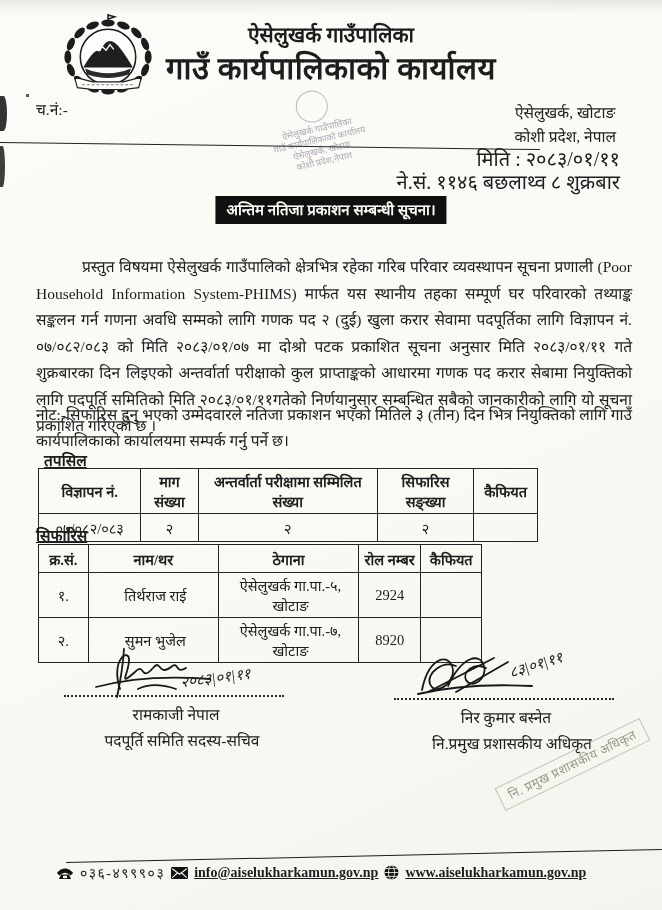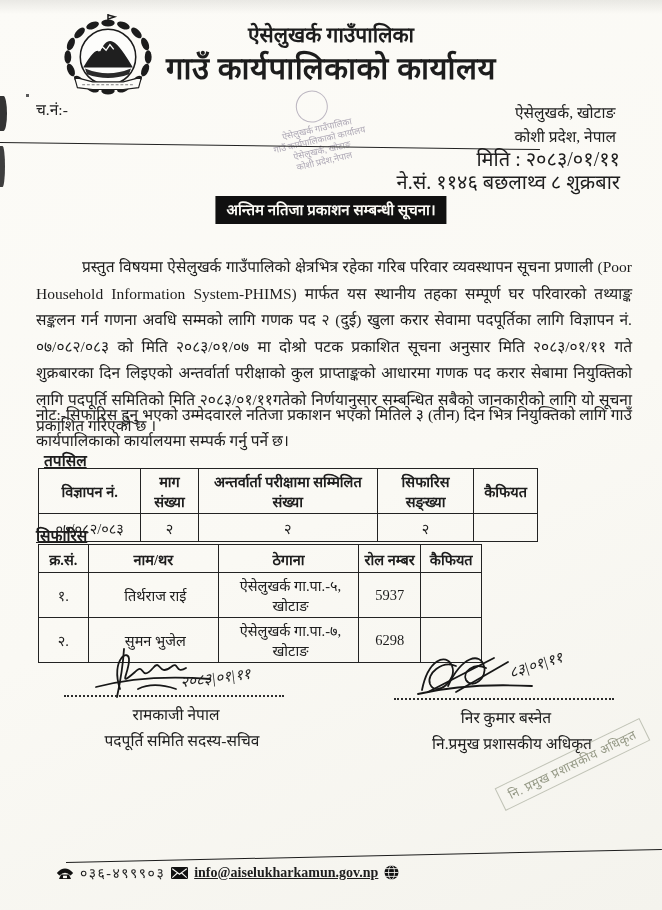--- a/index.html
+++ b/index.html
@@ -204,28 +204,28 @@
         <th>ठेगाना</th>
         <th>रोल नम्बर</th>
         <th>कैफियत</th>
       </tr>
     </thead>
     <tbody>
         <tr>
           <td>१.</td>
           <td>तिर्थराज राई</td>
           <td>ऐसेलुखर्क गा.पा.-५, खोटाङ</td>
-          <td>5937</td>
+          <td>2924</td>
           <td></td>
         </tr>
         <tr>
           <td>२.</td>
           <td>सुमन भुजेल</td>
           <td>ऐसेलुखर्क गा.पा.-७, खोटाङ</td>
-          <td>6298</td>
+          <td>8920</td>
           <td></td>
         </tr>
       </tbody>
   </table>
 
   <div class="abs sig-block sig-left">
     <svg class="sig-svg" width="185" height="56" viewBox="0 0 185 56">
       <g stroke="#171717" stroke-width="1.8" fill="none" stroke-linecap="round">
         <path d="M40,46 C30,16 50,4 49,18 C48,32 38,44 55,29 C65,18 60,40 73,25 C81,15 78,34 91,24 C99,17 95,32 106,25"></path>
         <path d="M44,6 C43,22 40,40 37,54"></path>
@@ -276,19 +276,20 @@
     <span class="lnk">info@aiselukharkamun.gov.np</span>
     <span class="icon">
       <svg width="15" height="15" viewBox="0 0 20 20">
         <circle cx="10" cy="10" r="9.3" fill="#111"></circle>
         <g stroke="#fbfaf6" stroke-width="1.1" fill="none">
           <ellipse cx="10" cy="10" rx="4" ry="9.3"></ellipse>
           <path d="M0.7,10 H19.3 M2.4,4.8 H17.6 M2.4,15.2 H17.6"></path>
         </g>
       </svg>
     </span>
+    <span class="lnk">www.aiselukharkamun.gov.np</span>
   </div>
 
   <div class="abs edge-mark1"></div>
   <div class="abs edge-mark2"></div>
   <div class="abs speck"></div>
 
 </div>
 
 </body></html>

